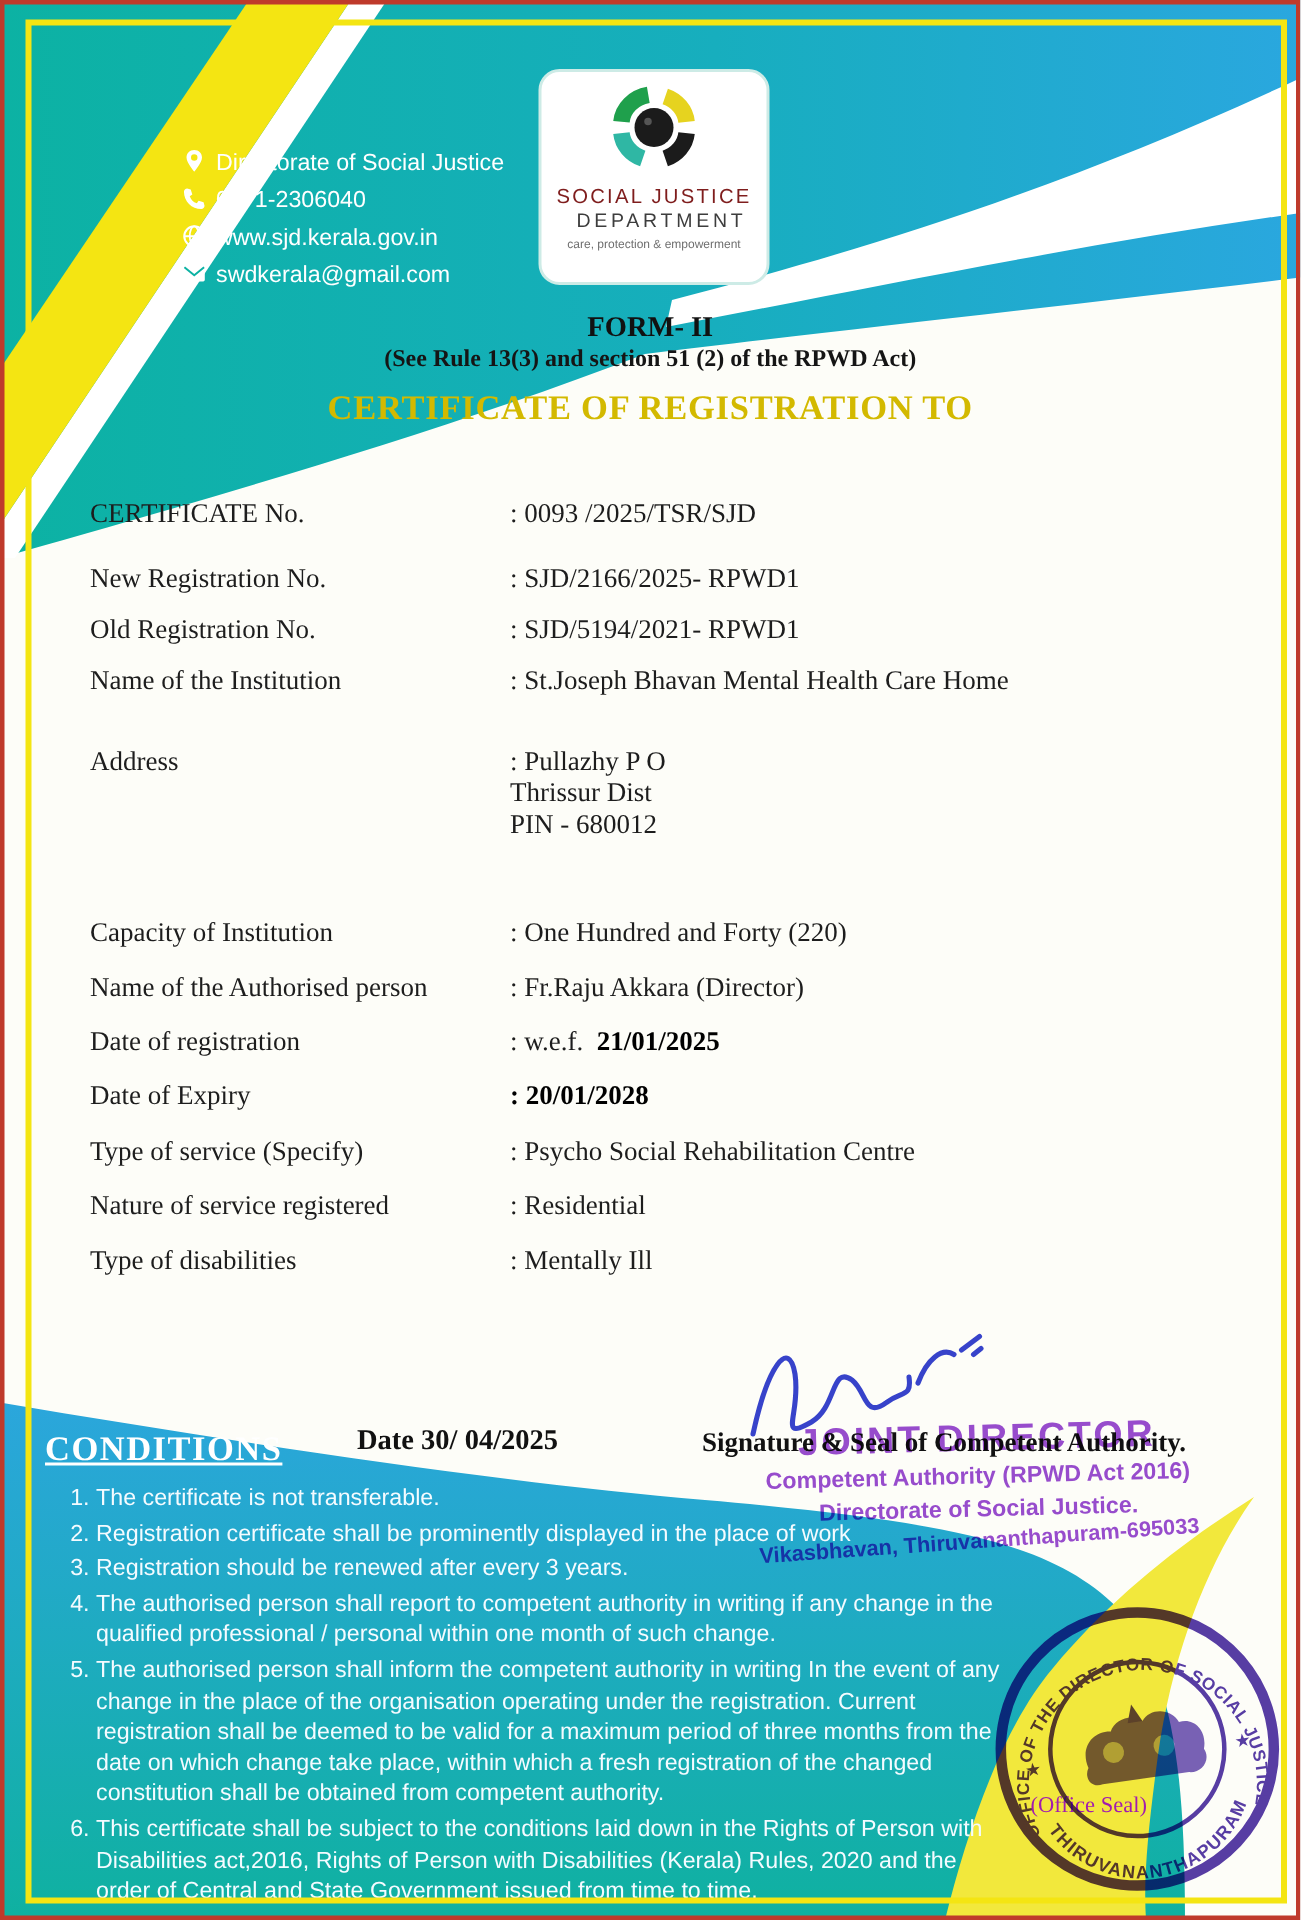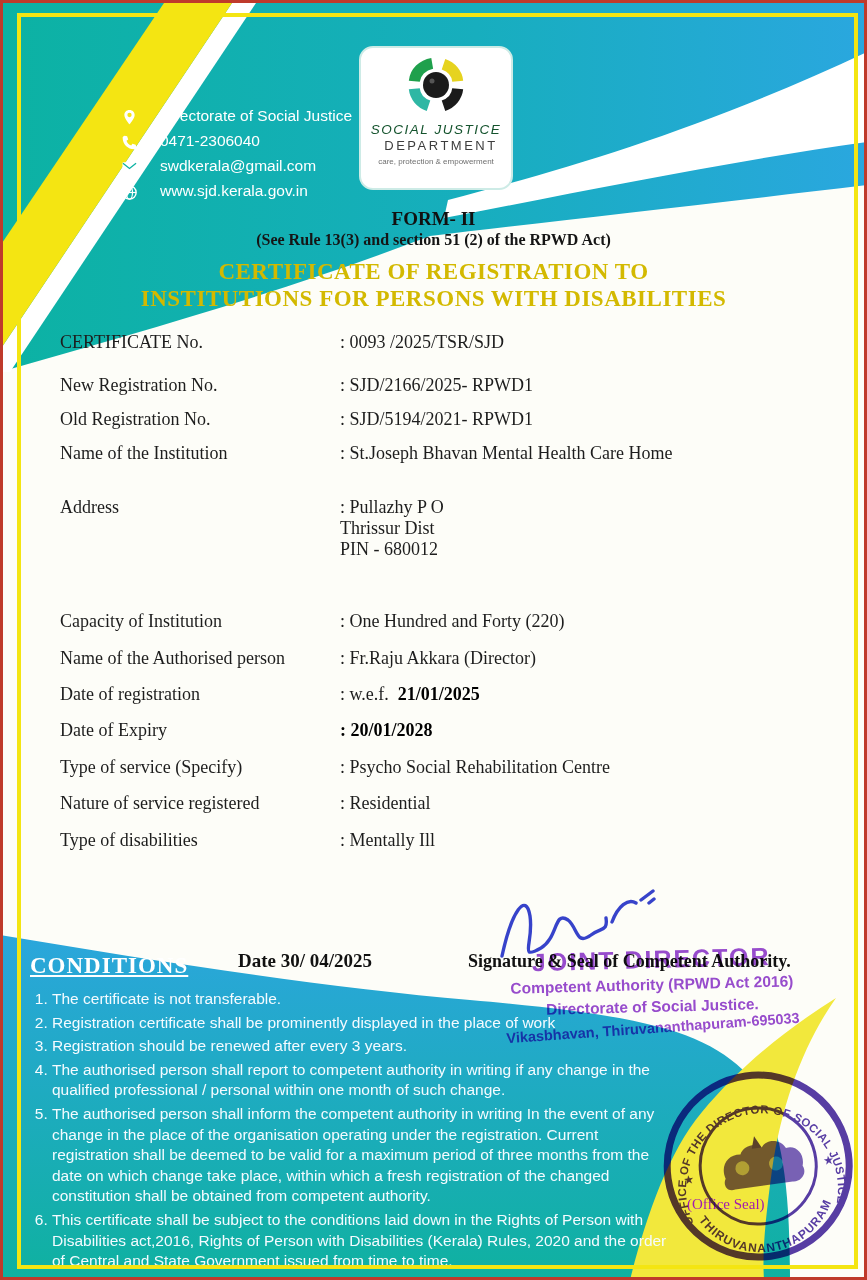--- a/index.html
+++ b/index.html
@@ -9,27 +9,27 @@
   .outer-red{position:absolute;inset:0;border:3px solid #bf3a2b;z-index:60;pointer-events:none;}
   .gold-frame{position:absolute;top:13px;left:17px;right:9px;bottom:11px;border:4px solid #f4e512;
               z-index:40;pointer-events:none;}
   
   .top-band{position:absolute;top:0;left:0;z-index:1;}
   .bottom-band{position:absolute;top:900px;left:0;z-index:2;}
   
   .logo-box{position:absolute;left:359px;top:46px;width:150px;height:140px;background:#fff;
             border:2px solid #cdebe6;border-radius:14px;z-index:6;text-align:center;}
   .logo-eye{margin-top:4px;}
-  .logo-title{font-family:"Liberation Sans",sans-serif;font-size:13.5px;letter-spacing:1.5px;color:#14532d;line-height:1.15;font-style:italic;}
+  .logo-title{font-family:"Liberation Sans",sans-serif;font-size:13.5px;letter-spacing:1.5px;color:#7f1d1d;line-height:1.15;}
   .logo-sub{font-family:"Liberation Sans",sans-serif;font-size:13px;letter-spacing:2.5px;color:#3d3d3d;padding-left:10px;}
   .logo-tag{font-family:"Liberation Sans",sans-serif;font-size:8px;color:#6f6f6f;margin-top:4px;}
   
   .contact{position:absolute;left:122px;top:100px;z-index:6;color:#fff;
            font-family:"Liberation Sans",sans-serif;font-size:15.5px;}
-  .contact .row{display:flex;align-items:flex-end;height:25px;gap:16px;}
+  .contact .row{display:flex;align-items:flex-start;height:25px;}
   .contact .ic{width:15px;height:15px;margin-right:7px;flex:0 0 15px;}
   
   .form-no{position:absolute;top:208px;left:0;width:100%;text-align:center;font-weight:bold;
            font-size:19px;color:#111;z-index:5;}
   .rule-ref{position:absolute;top:231px;left:0;width:100%;text-align:center;font-weight:bold;
             font-size:16px;color:#151515;z-index:5;}
   .cert-title{position:absolute;top:258px;left:0;width:100%;text-align:center;font-weight:bold;
               font-size:23px;line-height:1.18;color:#d3b900;letter-spacing:.5px;z-index:5;}
   
   .f-row{position:absolute;left:60px;width:760px;font-size:18px;color:#1d1d1d;z-index:5;}
@@ -45,21 +45,21 @@
          font-family:"Liberation Sans",sans-serif;font-weight:bold;color:#8a33cc;
          mix-blend-mode:multiply;opacity:.88;transform:rotate(-1.5deg);}
   .stamp .l1{font-size:25px;letter-spacing:2px;line-height:1.2;}
   .stamp .l2{font-size:15.5px;margin-top:2px;}
   .stamp .l3{font-size:15.5px;margin-top:4px;}
   .stamp .l4{font-size:14.5px;margin-top:4px;transform:rotate(-2.5deg);}
   
   .conditions{position:absolute;left:22px;top:953px;width:655px;z-index:6;color:#fff;}
   .cond-head{font-size:23px;font-weight:bold;text-decoration:underline;letter-spacing:1px;
              font-family:"Liberation Serif",serif;margin-left:8px;}
-  .cond-list{margin:10px 0 0 0;padding-left:30px;font-family:"Liberation Sans",sans-serif;
+  .cond-list{margin:10px 0 0 0;padding-left:42px;font-family:"Liberation Sans",sans-serif;
              font-size:15.5px;line-height:1.33;color:#f4fbff;}
   .cond-list li{margin-bottom:3px;}
   
   .office-seal-label{position:absolute;left:687px;top:1196px;font-size:15px;color:#a21caf;z-index:44;}
   .seal-svg{position:absolute;left:656px;top:1062px;z-index:45;opacity:.9;transform:rotate(-8deg);
             mix-blend-mode:multiply;}
 </style>
 </head>
 <body>
 
@@ -97,33 +97,33 @@
       </svg>
       <span>Directorate of Social Justice</span>
     </div>
     <div class="row">
       <svg class="ic" viewBox="0 0 14 14">
         <path d="M2.6 0.6 C1.5 0.6 0.6 1.5 0.6 2.6 c0 6 4.8 10.8 10.8 10.8 c1.1 0 2-0.9 2-2 l-0.6-2.2 -3.1-1 -1.1 1.6 C6.3 8.9 5.1 7.7 4.2 5.4 L5.8 4.3 4.8 1.2 Z" fill="#fff"></path>
       </svg>
       <span>0471-2306040</span>
     </div>
     <div class="row">
-      <svg class="ic" viewBox="0 0 16 12">
-        <rect x="0.5" y="0.5" width="15" height="11" rx="1.2" fill="#fff"></rect>
-        <path d="M1 1.4 L8 7 L15 1.4" stroke="#0cb2a3" stroke-width="1.4" fill="none"></path>
-      </svg>
-      <span>swdkerala@gmail.com</span>
-    </div>
-    <div class="row">
       <svg class="ic" viewBox="0 0 14 14">
         <circle cx="7" cy="7" r="6.2" fill="none" stroke="#fff" stroke-width="1.3"></circle>
         <ellipse cx="7" cy="7" rx="2.8" ry="6.2" fill="none" stroke="#fff" stroke-width="1.1"></ellipse>
         <line x1="0.8" y1="7" x2="13.2" y2="7" stroke="#fff" stroke-width="1.1"></line>
       </svg>
       <span>www.sjd.kerala.gov.in</span>
+    </div>
+    <div class="row">
+      <svg class="ic" viewBox="0 0 16 12">
+        <rect x="0.5" y="0.5" width="15" height="11" rx="1.2" fill="#fff"></rect>
+        <path d="M1 1.4 L8 7 L15 1.4" stroke="#0cb2a3" stroke-width="1.4" fill="none"></path>
+      </svg>
+      <span>swdkerala@gmail.com</span>
     </div>
   </div>
 
   <div class="logo-box">
     <svg class="logo-eye" width="72" height="66" viewBox="0 0 70 66">
       <path d="M31.2,11.3 A22,20 0 0 0 13.3,29.2" fill="none" stroke="#1fa04c" stroke-width="11"></path>
       <path d="M42.5,12.3 A22,20 0 0 1 56.7,29.2" fill="none" stroke="#e6d31f" stroke-width="11"></path>
       <path d="M13.3,36.8 A22,20 0 0 0 27.5,53.7" fill="none" stroke="#2fb7a4" stroke-width="11"></path>
       <path d="M42.5,53.7 A22,20 0 0 0 56.7,36.8" fill="none" stroke="#1b1b1b" stroke-width="11"></path>
       <circle cx="35" cy="33" r="13" fill="#1b1b1b"></circle>
@@ -131,21 +131,20 @@
     </svg>
     <div class="logo-title">SOCIAL JUSTICE</div>
     <div class="logo-sub">DEPARTMENT</div>
     <div class="logo-tag">care, protection &amp; empowerment</div>
   </div>
 
   <div class="form-no">FORM- II</div>
   <div class="rule-ref">(See Rule 13(3) and section 51 (2) of the RPWD Act)</div>
   <div class="cert-title">
     <div>CERTIFICATE OF REGISTRATION TO</div>
-    <div>INSTITUTIONS FOR PERSONS WITH DISABILITIES</div>
   </div>
 
   <div class="f-row" style="top:332px">
     <span class="f-label">CERTIFICATE No.</span>
     <span class="f-value">: 0093 /2025/TSR/SJD</span>
   </div>
   <div class="f-row" style="top:375px">
     <span class="f-label">New Registration No.</span>
     <span class="f-value">: SJD/2166/2025- RPWD1</span>
   </div>

